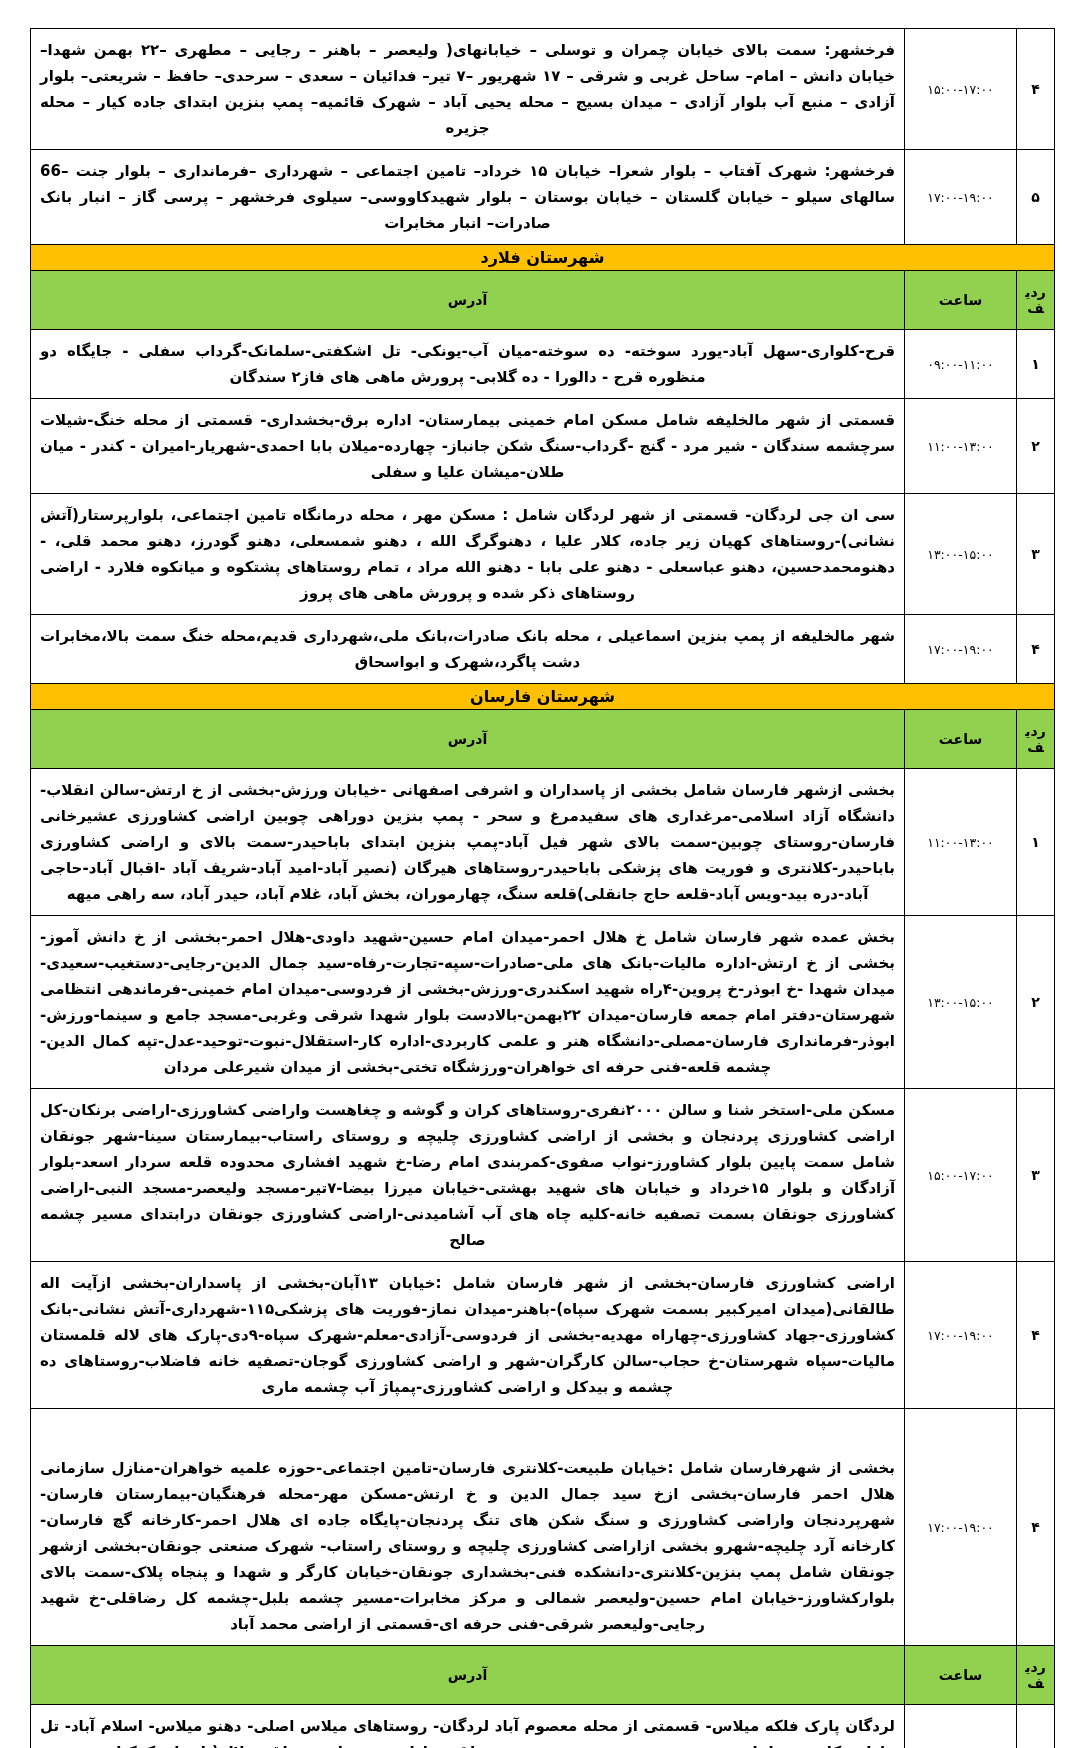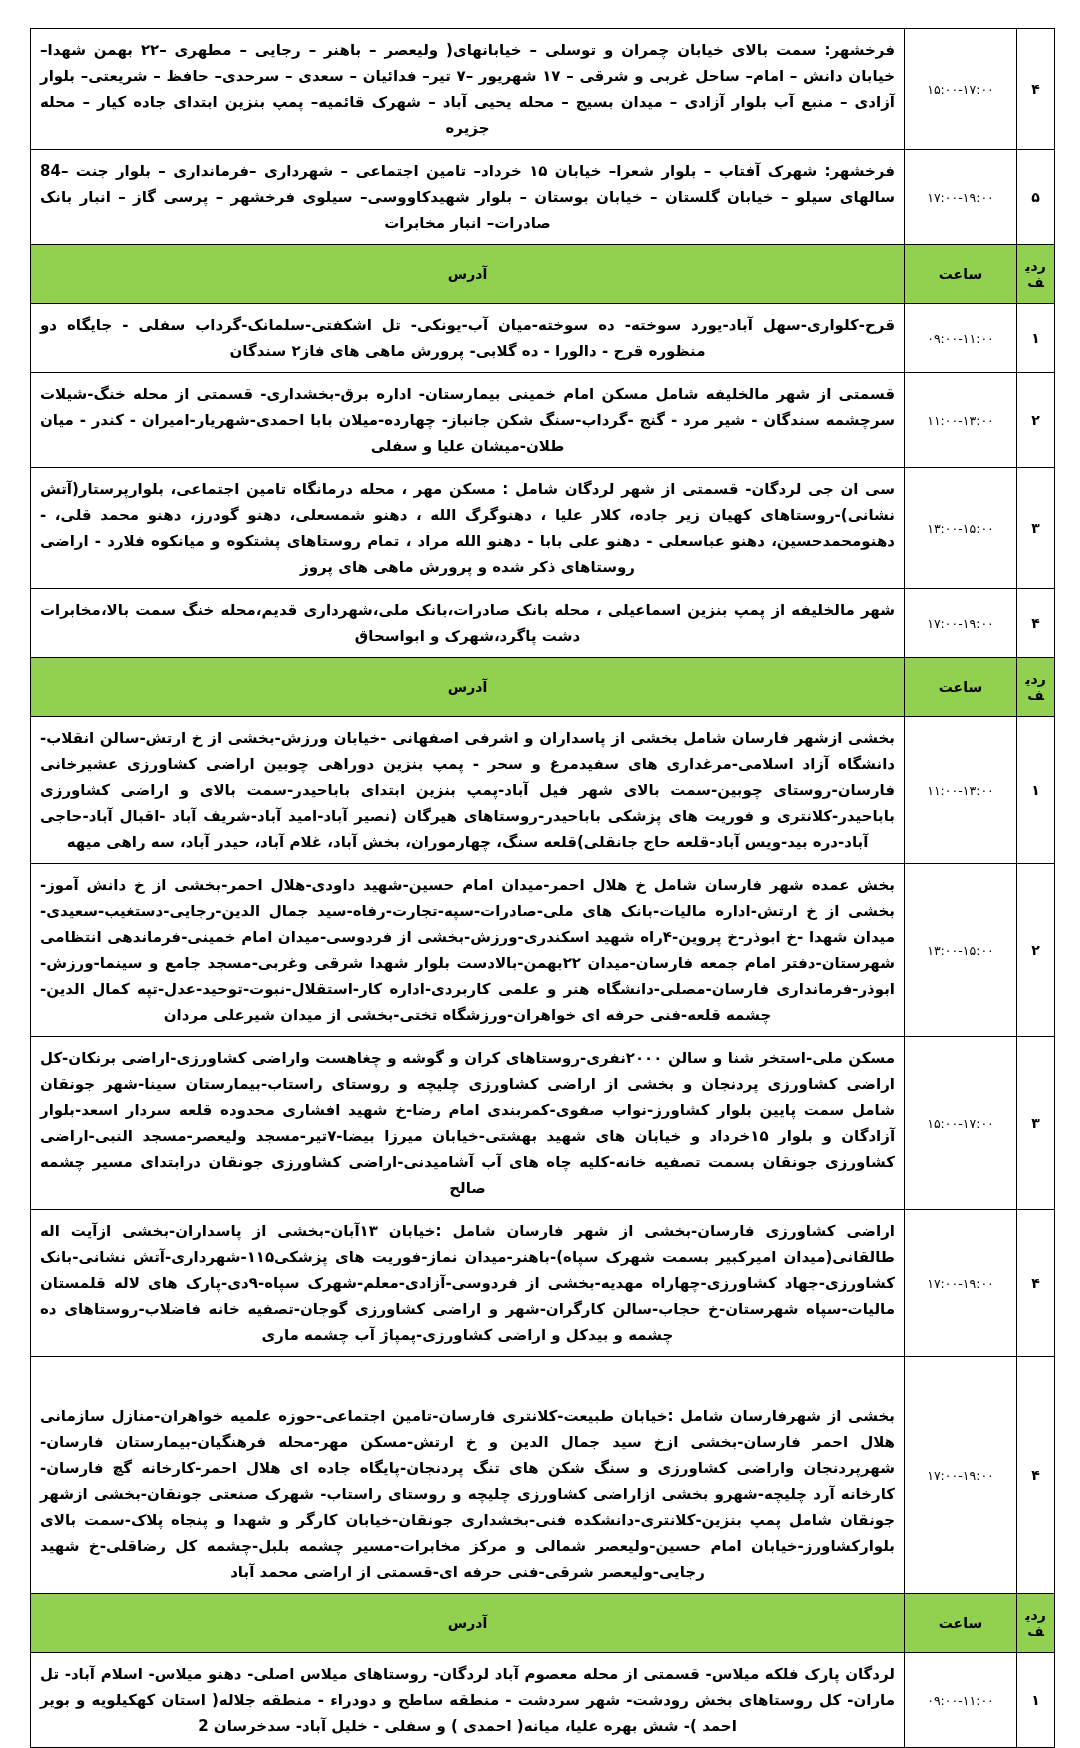--- a/index.html
+++ b/index.html
@@ -81,21 +81,24 @@
     </colgroup>
     <tbody id="sched-body">
         <tr>
           <td class="num-cell">۴</td>
           <td class="time-cell">۱۵:۰۰-۱۷:۰۰</td>
           <td class="addr-cell">فرخشهر: سمت بالای خیابان چمران و توسلی – خیابانهای( ولیعصر – باهنر – رجایی – مطهری –۲۲ بهمن شهدا– خیابان دانش – امام– ساحل غربی و شرقی – ۱۷ شهریور –۷ تیر– فدائیان – سعدی – سرحدی– حافظ – شریعتی– بلوار آزادی – منبع آب بلوار آزادی – میدان بسیج – محله یحیی آباد – شهرک قائمیه– پمپ بنزین ابتدای جاده کیار – محله جزیره</td>
         </tr>
         <tr>
           <td class="num-cell">۵</td>
           <td class="time-cell">۱۷:۰۰-۱۹:۰۰</td>
-          <td class="addr-cell">فرخشهر: شهرک آفتاب – بلوار شعرا– خیابان ۱۵ خرداد– تامین اجتماعی – شهرداری –فرمانداری – بلوار جنت –84 سالهای سیلو – خیابان گلستان – خیابان بوستان – بلوار شهیدکاووسی– سیلوی فرخشهر – پرسی گاز – انبار بانک صادرات– انبار مخابرات</td>
+          <td class="addr-cell">فرخشهر: شهرک آفتاب – بلوار شعرا– خیابان ۱۵ خرداد– تامین اجتماعی – شهرداری –فرمانداری – بلوار جنت –66 سالهای سیلو – خیابان گلستان – خیابان بوستان – بلوار شهیدکاووسی– سیلوی فرخشهر – پرسی گاز – انبار بانک صادرات– انبار مخابرات</td>
+        </tr>
+        <tr>
+          <td class="section-cell" colspan="3">شهرستان فلارد</td>
         </tr>
         <tr>
           <td class="colhead">ردیف</td>
           <td class="colhead">ساعت</td>
           <td class="colhead">آدرس</td>
         </tr>
         <tr>
           <td class="num-cell">۱</td>
           <td class="time-cell">۰۹:۰۰-۱۱:۰۰</td>
           <td class="addr-cell">قرح-کلواری-سهل آباد-یورد سوخته- ده سوخته-میان آب-یونکی- تل اشکفتی-سلمانک-گرداب سفلی - جایگاه دو منظوره قرح - دالورا - ده گلابی- پرورش ماهی های فاز۲ سندگان</td>
@@ -107,20 +110,23 @@
         </tr>
         <tr>
           <td class="num-cell">۳</td>
           <td class="time-cell">۱۳:۰۰-۱۵:۰۰</td>
           <td class="addr-cell">سی ان جی لردگان- قسمتی از شهر لردگان شامل : مسکن مهر ، محله درمانگاه تامین اجتماعی، بلوارپرستار(آتش نشانی)-روستاهای کهیان زیر جاده، کلار علیا ، دهنوگرگ الله ، دهنو شمسعلی، دهنو گودرز، دهنو محمد قلی، - دهنومحمدحسین، دهنو عباسعلی - دهنو علی بابا - دهنو الله مراد ، تمام روستاهای پشتکوه و میانکوه فلارد - اراضی روستاهای ذکر شده و پرورش ماهی های پروز</td>
         </tr>
         <tr>
           <td class="num-cell">۴</td>
           <td class="time-cell">۱۷:۰۰-۱۹:۰۰</td>
           <td class="addr-cell">شهر مالخلیفه از پمپ بنزین اسماعیلی ، محله بانک صادرات،بانک ملی،شهرداری قدیم،محله خنگ سمت بالا،مخابرات دشت پاگرد،شهرک و ابواسحاق</td>
+        </tr>
+        <tr>
+          <td class="section-cell" colspan="3">شهرستان فارسان</td>
         </tr>
         <tr>
           <td class="colhead">ردیف</td>
           <td class="colhead">ساعت</td>
           <td class="colhead">آدرس</td>
         </tr>
         <tr>
           <td class="num-cell">۱</td>
           <td class="time-cell">۱۱:۰۰-۱۳:۰۰</td>
           <td class="addr-cell">بخشی ازشهر فارسان شامل بخشی از پاسداران و اشرفی اصفهانی -خیابان ورزش-بخشی از خ ارتش-سالن انقلاب-دانشگاه آزاد اسلامی-مرغداری های سفیدمرغ و سحر - پمپ بنزین دوراهی چوبین اراضی کشاورزی  عشیرخانی فارسان-روستای چوبین-سمت بالای شهر فیل آباد-پمپ بنزین ابتدای باباحیدر-سمت بالای و اراضی کشاورزی باباحیدر-کلانتری و فوریت های پزشکی باباحیدر-روستاهای هیرگان (نصیر آباد-امید آباد-شریف آباد -اقبال آباد-حاجی آباد-دره بید-ویس آباد-قلعه حاج جانقلی)قلعه سنگ، چهارموران، بخش آباد، غلام آباد، حیدر آباد، سه راهی میهه</td>

